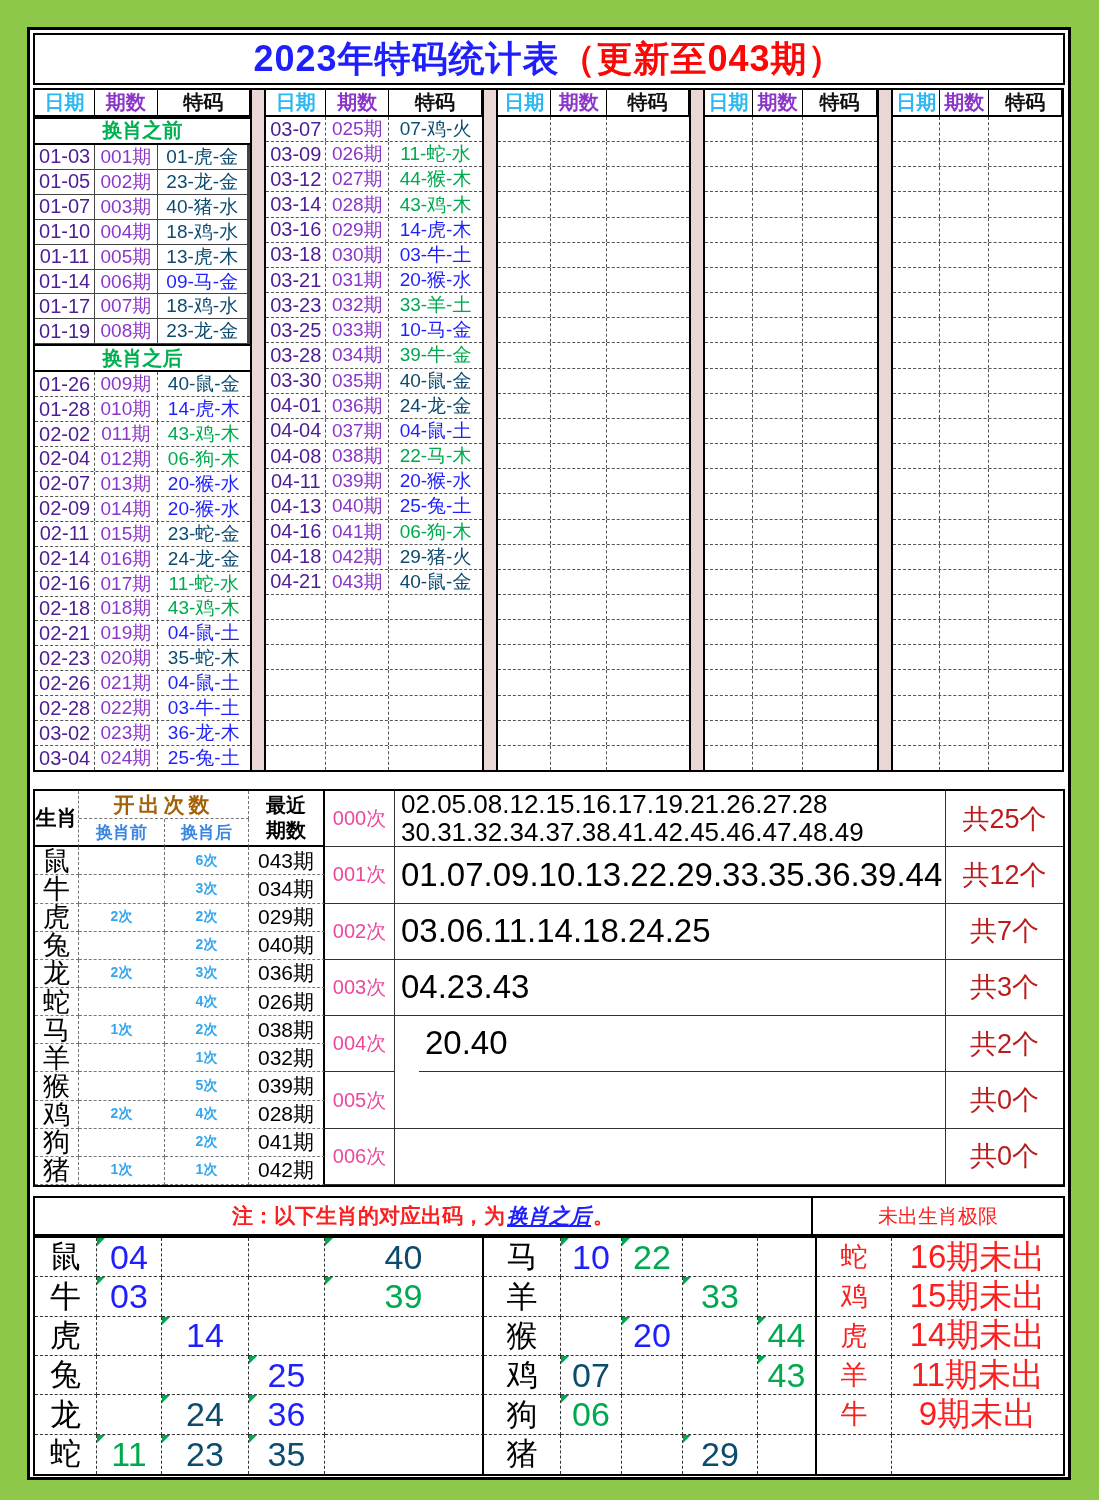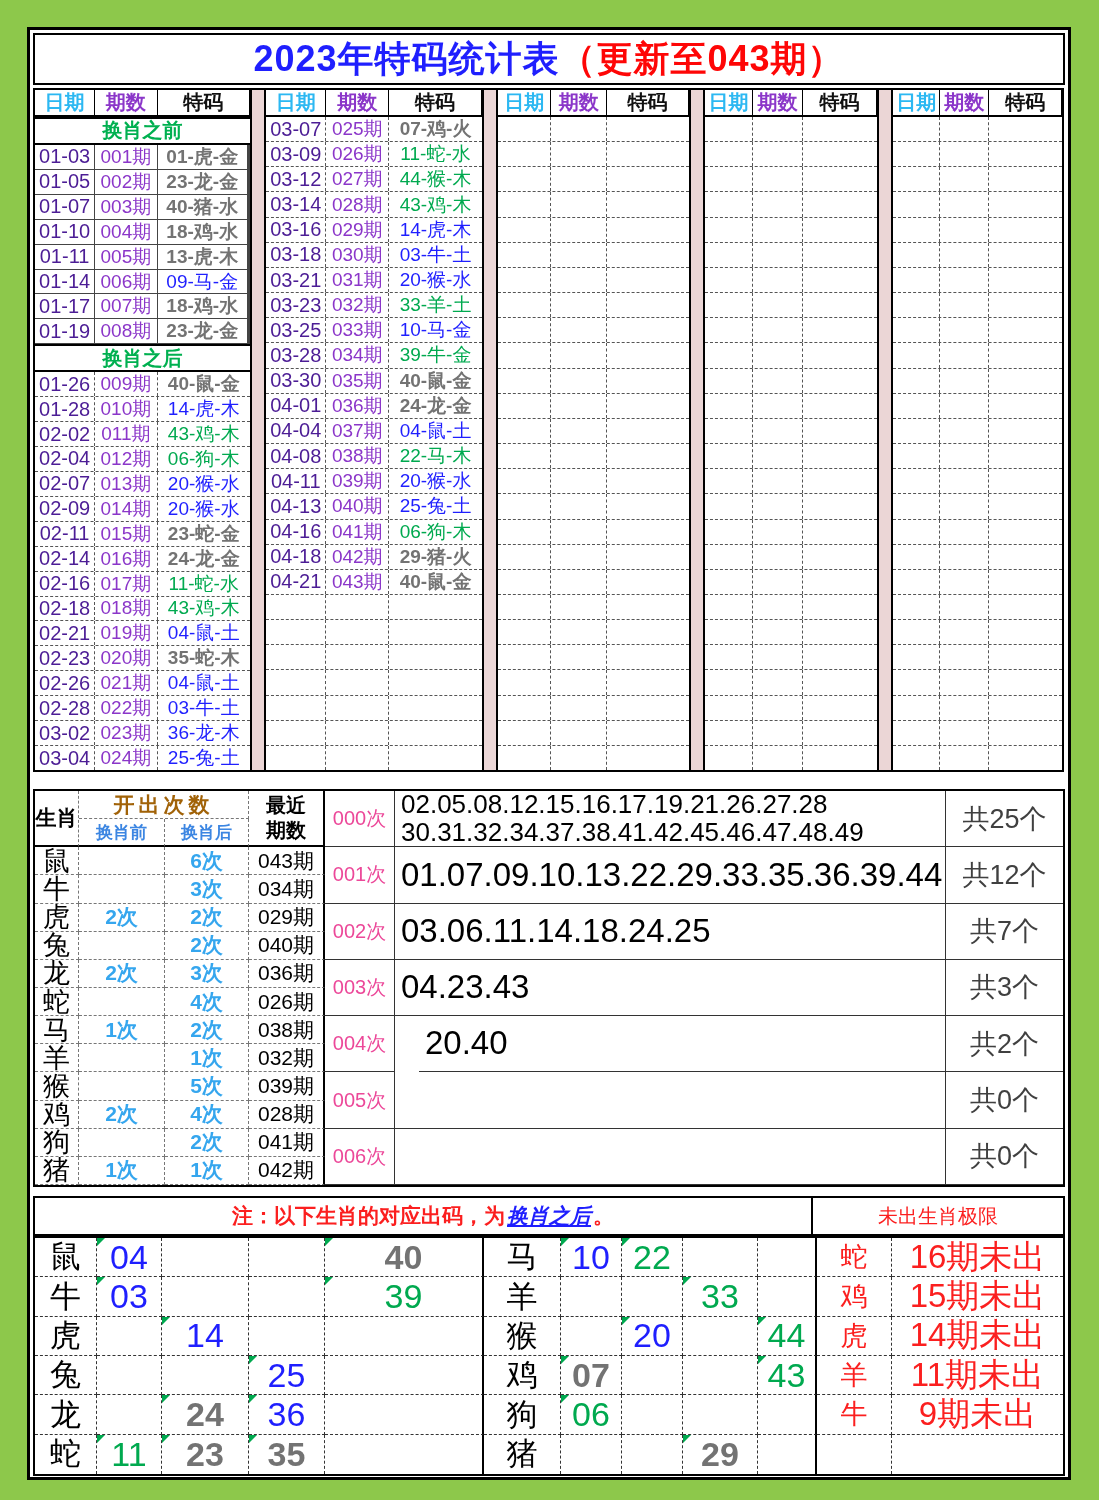--- a/index.html
+++ b/index.html
@@ -28,42 +28,42 @@
   .thead .tc{border-right:1.5px solid #000;font-weight:bold;font-size:20px;}
   .c0{width:28%;}.c1{width:29%;}.c2{width:43%;}
   .hc0{color:#2CB8F2;}.hc1{color:#8B36C9;}.hc2{color:#111;}
   .srow{border-bottom:1px solid #444;}
   .srow .tc{border-right-style:solid;border-right-color:#444;}
   .secrow{border-top:2px solid #000;border-bottom:2px solid #000;}
   .section{flex:1;color:#00B050;font-weight:bold;font-size:20px;}
   .date{color:#4c1d95;font-size:20px;}
   .period{color:#8B36C9;font-size:19px;}
   .code{font-size:19px;}
-  .k-r{color:#737373;font-weight:bold;}.k-b{color:#1F1FFE;}.k-g{color:#00A94F;}
+  .k-r{color:#0c4a6e;}.k-b{color:#1F1FFE;}.k-g{color:#00A94F;}
 
   
   .stats{margin-top:17px;height:398px;border:2.5px solid #000;box-sizing:border-box;display:grid;
          grid-template-columns:44px 86px 84px 76px 70px 1fr 117px;grid-template-rows:repeat(14,1fr);}
   .sc{display:flex;align-items:center;justify-content:center;border-right:1px dashed #777;
       border-bottom:1px dashed #777;box-sizing:border-box;overflow:hidden;}
   .st-zo{grid-area:1/1/3/2;font-weight:bold;font-size:21px;border-bottom:2px solid #000;}
   .st-dc{grid-area:1/2/2/4;color:#a16207;font-weight:bold;font-size:21px;letter-spacing:4px;}
   .st-bf{grid-area:2/2/3/3;color:#3C86E2;font-weight:bold;font-size:17px;border-bottom:2px solid #000;}
   .st-af{grid-area:2/3/3/4;color:#3C86E2;font-weight:bold;font-size:17px;border-bottom:2px solid #000;}
   .st-rc{grid-area:1/4/3/5;font-weight:bold;font-size:20px;border-bottom:2px solid #000;
          border-right:2.5px solid #000;white-space:pre-line;text-align:center;line-height:1.25;}
   .zc{font-size:27px;color:#000;}
-  .vc{color:#35A6EE;font-weight:bold;font-size:21px;text-align:center;}
+  .vc{color:#35A6EE;font-weight:bold;font-size:14px;text-align:center;}
   .rc{font-size:21px;color:#000;}
   .col4{border-right:2.5px solid #000;}
   .fl{font-size:20px;color:#ec4899;border-right:1.5px solid #333;border-bottom:1.5px solid #333;}
   .fn{font-size:33px;color:#000;justify-content:flex-start;padding-left:6px;border-right:1.5px solid #333;
       border-bottom:1.5px solid #333;white-space:pre-line;line-height:1.05;}
   .fn.small{font-size:26px;}
-  .fc{font-size:27px;color:#404040;border-right:none;border-bottom:1.5px solid #333;}
+  .fc{font-size:27px;color:#b91c1c;border-right:none;border-bottom:1.5px solid #333;}
 
   
   .note-row{margin-top:9px;height:40px;border:2.5px solid #000;box-sizing:border-box;display:flex;}
   .note-left{flex:1;display:flex;align-items:center;justify-content:center;font-size:21px;font-weight:bold;
              color:#FB1F1F;border-right:2px solid #000;}
   .note-hl{color:#1F1FFE;font-style:italic;text-decoration:underline;margin:0 2px;}
   .note-right{width:250px;display:flex;align-items:center;justify-content:center;color:#FB1F1F;font-size:20px;}
 
   
   .bottom{height:240px;border:2.5px solid #000;box-sizing:border-box;display:grid;

